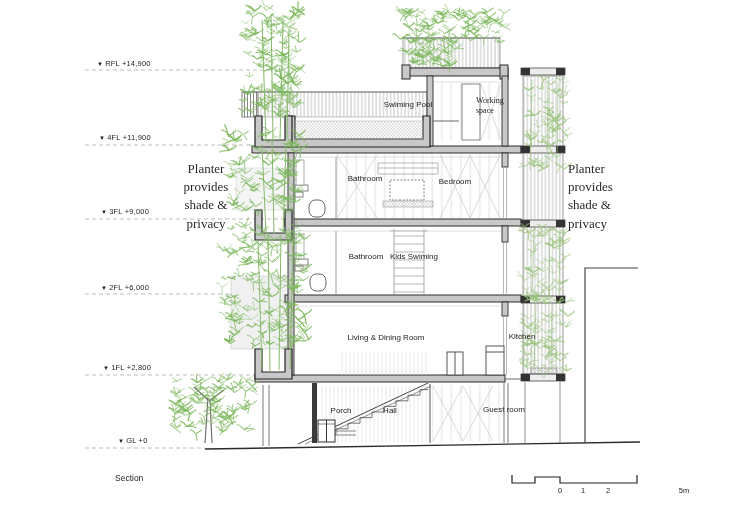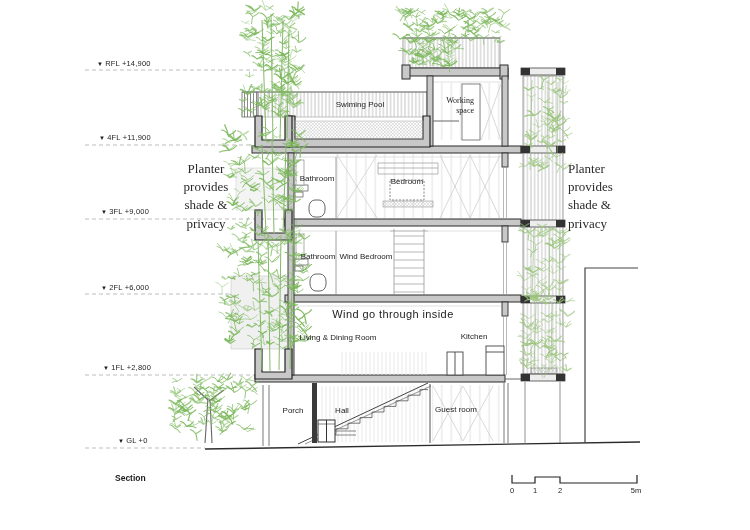--- a/index.html
+++ b/index.html
@@ -1,26 +1,26 @@
 <!DOCTYPE html>
 <html><head>
 <meta charset="utf-8">
 <style>
   html,body{margin:0;padding:0;background:#fff;}
   .canvas{position:relative;width:750px;height:530px;background:#fff;overflow:hidden;
           font-family:"Liberation Sans","DejaVu Sans",sans-serif;color:#1c1c1c;}
   svg{position:absolute;left:0;top:0;}
   .lbl{position:absolute;font-size:8px;line-height:1.2;white-space:nowrap;color:#1c1c1c;}
-  .ctr{transform:translate(-50%,0);text-align:right;}
+  .ctr{transform:translate(-50%,0);text-align:left;margin-left:48px;}
   .wrap{white-space:normal;font-family:Liberation Serif, serif;}
   .level{font-size:7.5px;letter-spacing:.2px;}
   .level .mark{font-size:6px;margin-right:2px;}
   .wind{font-size:11px;letter-spacing:.4px;color:#222;}
   .ann{font-size:13px;line-height:1.4;color:#2a2a2a;}
-  .cap{font-size:8.5px;font-weight:bold;}
+  .cap{font-size:8.5px;}
   .tick{font-size:7.5px;}
 </style>
 </head>
 <body>
 
 <div class="canvas">
 
 <svg width="750" height="530" viewBox="0 0 750 530">
   <defs>
     <pattern id="louver" patternUnits="userSpaceOnUse" width="3.6" height="8">
@@ -1021,22 +1021,21 @@
 <div class="lbl level" style="left:101px;top:207px"><span class="mark">▼</span><span>3FL +9,000</span></div>
 <div class="lbl level" style="left:101px;top:283px"><span class="mark">▼</span><span>2FL +6,000</span></div>
 <div class="lbl level" style="left:103px;top:363px"><span class="mark">▼</span><span>1FL +2,800</span></div>
 <div class="lbl level" style="left:118px;top:436px"><span class="mark">▼</span><span>GL +0</span></div>
 
 <div class="lbl ctr" style="left:360px;top:100px">Swiming Pool</div>
 <div class="lbl ctr wrap" style="left:451px;top:96px;width:46px">Working space</div>
 <div class="lbl ctr" style="left:317px;top:174px">Bathroom</div>
 <div class="lbl ctr" style="left:407px;top:177px">Bedroom</div>
 <div class="lbl ctr" style="left:318px;top:252px">Bathroom</div>
-<div class="lbl ctr" style="left:366px;top:252px">Wind Bedroom</div>
-<div class="lbl ctr wind" style="left:393px;top:308px">Wind go through inside</div>
+<div class="lbl ctr" style="left:366px;top:252px">Kids Swiming</div>
 <div class="lbl ctr" style="left:338px;top:333px">Living &amp; Dining Room</div>
 <div class="lbl ctr" style="left:474px;top:332px">Kitchen</div>
 <div class="lbl ctr" style="left:293px;top:406px">Porch</div>
 <div class="lbl ctr" style="left:342px;top:406px">Hall</div>
 <div class="lbl ctr" style="left:456px;top:405px">Guest room</div>
 
 <div class="lbl ann wrap" style="left:168px;top:160px;width:76px;text-align:center">Planter provides shade &amp; privacy</div>
 <div class="lbl ann wrap" style="left:568px;top:160px;width:72px">Planter provides shade &amp; privacy</div>
 
 <div class="lbl cap" style="left:115px;top:473px">Section</div>

